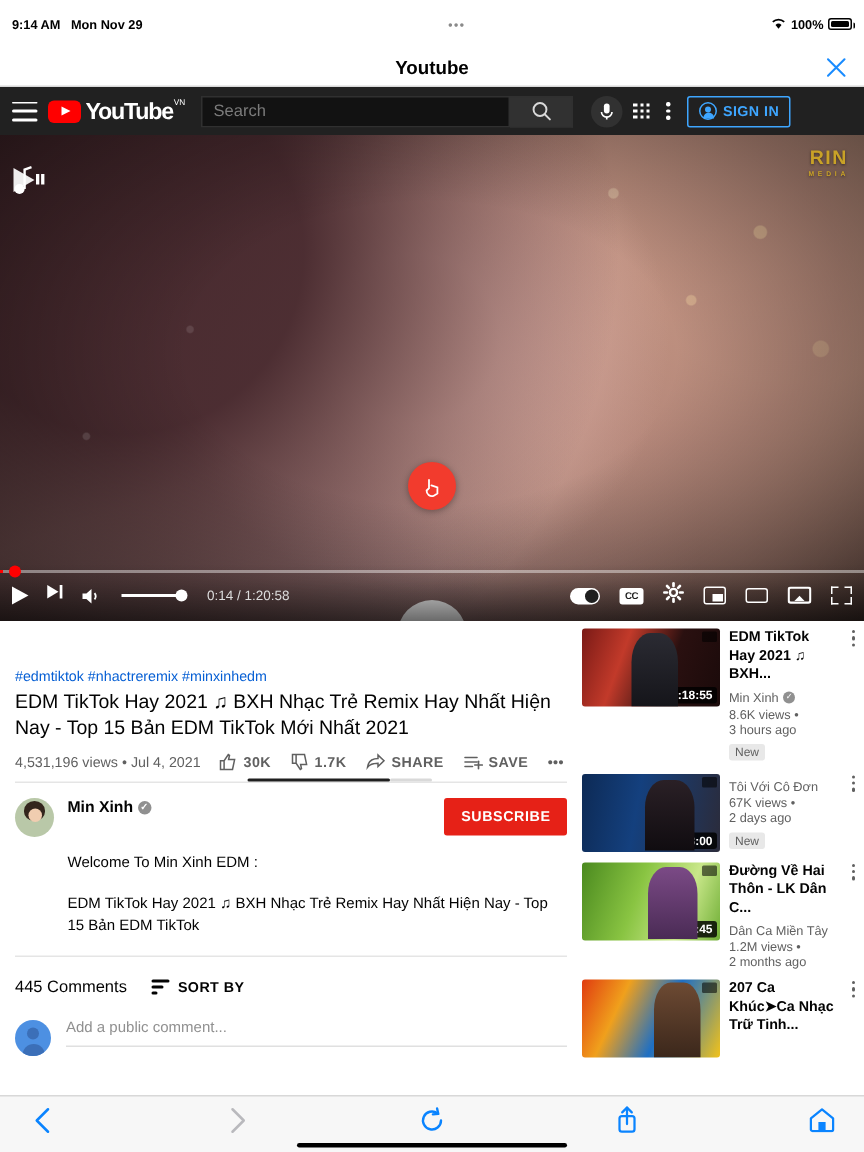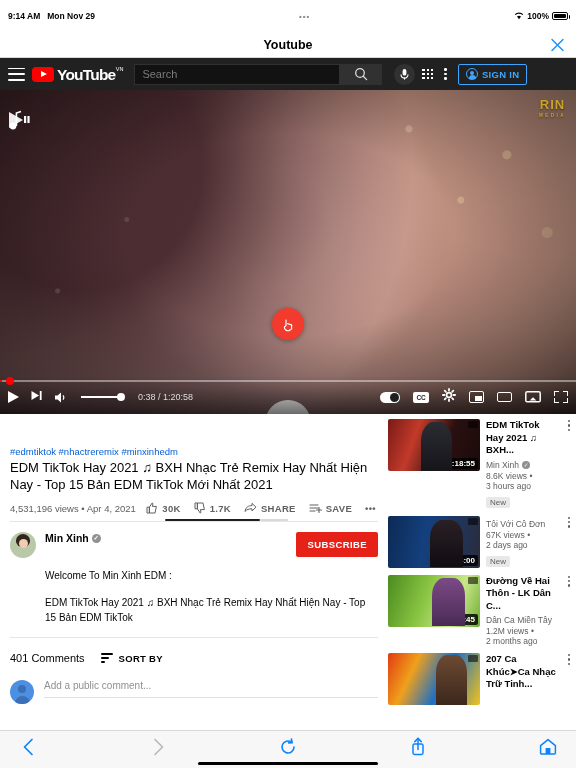--- a/index.html
+++ b/index.html
@@ -368,21 +368,21 @@
                 <rect x="9.8" y="2" width="1.8" height="9" fill="#fff"></rect>
               </svg>
           </span>
           <span style="display:flex;align-items:center;">
             <svg width="14" height="13" viewBox="0 0 14 13">
                 <path d="M1 4.6 H3.6 L7 1.6 V11.4 L3.6 8.4 H1 Z" fill="#fff"></path>
                 <path d="M9 4.4 A3.4 3.4 0 0 1 9 8.6" stroke="#fff" stroke-width="1.2" fill="none"></path>
               </svg>
           </span>
           <span class="volbar"></span>
-          <span class="tstamp">0:38 / 1:20:58</span>
+          <span class="tstamp">0:14 / 1:20:58</span>
         </div>
         <div class="cR">
           <span class="toggle-pill"></span>
           <span class="cc-box">CC</span>
           <span>
             <svg width="14" height="14" viewBox="0 0 14 14">
                 <circle cx="7" cy="7" r="2.4" fill="none" stroke="#fff" stroke-width="1.6"></circle>
                 <g stroke="#fff" stroke-width="1.8" stroke-linecap="round">
                   <path d="M7 .9 V2.6"></path>
                   <path d="M7 11.4 V13.1"></path>
@@ -414,21 +414,21 @@
     </div>
   </div>
 
   <div class="content">
 
     <div class="main-col">
       <div class="tags">#edmtiktok #nhactreremix #minxinhedm</div>
       <div class="vtitle">EDM TikTok Hay 2021 ♫ BXH Nhạc Trẻ Remix Hay Nhất Hiện Nay - Top 15 Bản EDM TikTok Mới Nhất 2021</div>
 
       <div class="metarow">
-        <span class="views">4,531,196 views • Apr 4, 2021</span>
+        <span class="views">4,531,196 views • Jul 4, 2021</span>
         <div class="actions">
           <span class="act">
             <svg width="12" height="12" viewBox="0 0 12 12">
                 <path d="M3.4 11 V5.2 L6.2 1 L7 1.5 L6.4 4.4 H10.4 L9 11 Z M1 11 H3.4 V5.2 H1 Z" fill="none" stroke="#606060" stroke-width="1"></path>
               </svg>
             <span>30K</span>
           </span>
           <span class="act">
             <svg width="12" height="12" viewBox="0 0 12 12">
                 <path d="M3.4 1 V6.8 L6.2 11 L7 10.5 L6.4 7.6 H10.4 L9 1 Z M1 1 H3.4 V6.8 H1 Z" fill="none" stroke="#606060" stroke-width="1"></path>
@@ -472,21 +472,21 @@
       </div>
 
       <div class="desc">
         <p>Welcome To Min Xinh EDM :</p>
         <p>EDM TikTok Hay 2021 ♫ BXH Nhạc Trẻ Remix Hay Nhất Hiện Nay - Top 15 Bản EDM TikTok</p>
       </div>
 
       <div class="divider" style="margin-top:12px;"></div>
 
       <div class="cmt-head">
-        <span class="cmt-count">401 Comments</span>
+        <span class="cmt-count">445 Comments</span>
         <span class="sortby">
           <span class="sortlines">
               <i></i>
               <i></i>
               <i></i>
             </span>
           <span>SORT BY</span>
         </span>
       </div>
 

